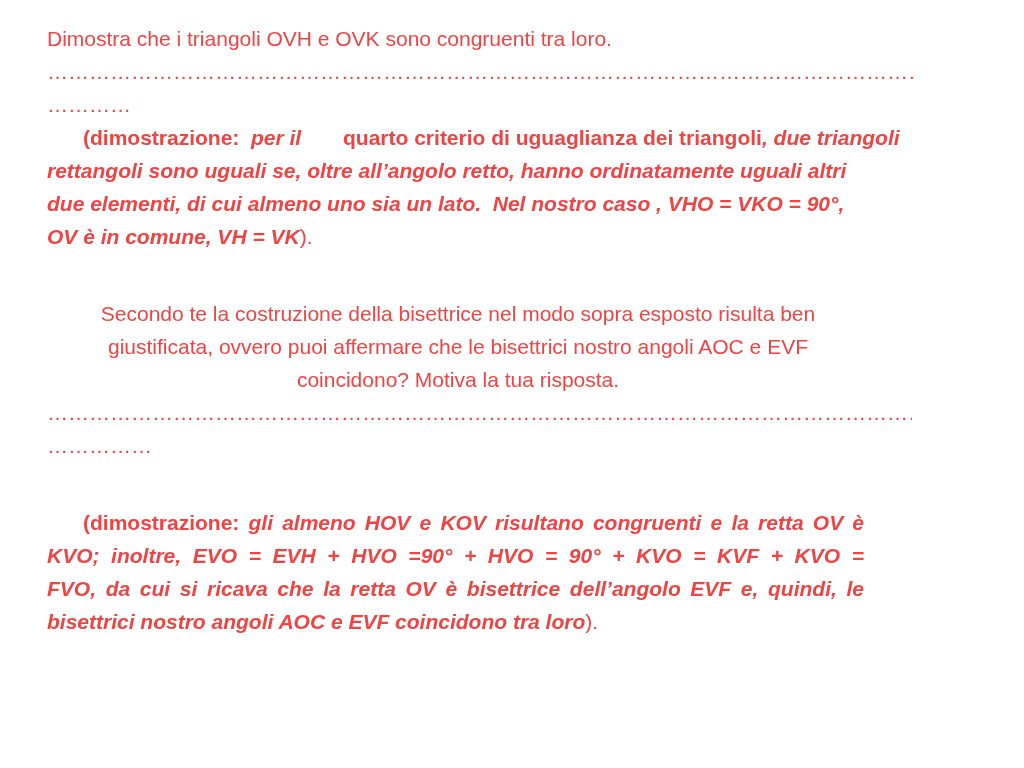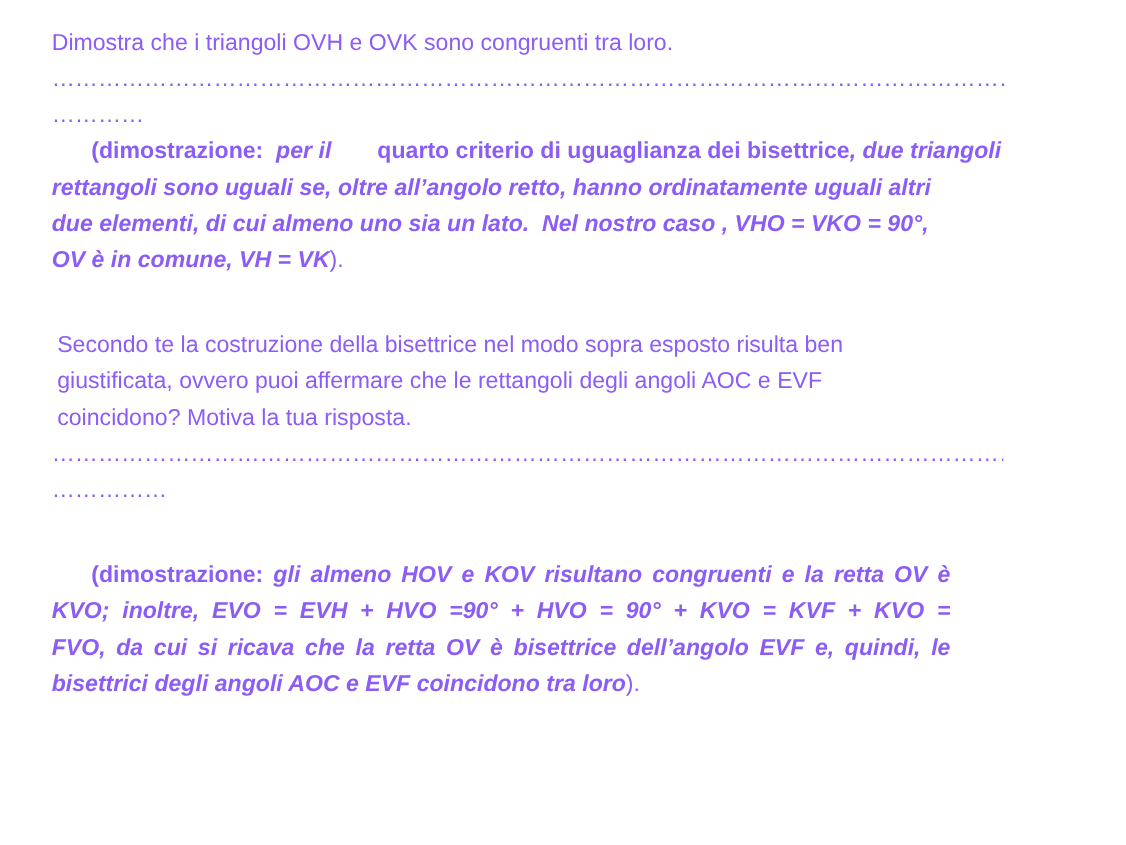--- a/index.html
+++ b/index.html
@@ -5,21 +5,21 @@
   html, body {
     margin: 0;
     padding: 0;
     background: #ffffff;
   }
   .slide {
     position: relative;
     width: 916px;
     height: 768px;
     background: #ffffff;
-    color: #8b5cf6;
+    color: #ef4444;
     font-family: "Liberation Sans", sans-serif;
     font-size: 21px;
     line-height: 33px;
     overflow: hidden;
     box-sizing: border-box;
     padding: 22px 52px 0 47px;
   }
   .line {
     white-space: pre; 
   }
@@ -35,52 +35,52 @@
   .b  { font-weight: bold; font-style: normal; margin-left: 36px; }
   .i  { font-style: italic; font-weight: bold; }
   .r  { font-weight: normal; font-style: normal; }
   .dots {
     overflow: hidden;
     white-space: nowrap;
     letter-spacing: 0;
   }
   .dots-full-1 { width: 918px; }
   .dots-full-2 { width: 865px; }
-  .indent { padding-left: 5px; }
+  .indent { padding-left: 5px; text-align: center; }
   .spacer-a { height: 44px; }
   .spacer-b { height: 44px; }
 </style>
 </head>
 <body>
 
 <div class="slide">
 
   <div class="line">Dimostra che i triangoli OVH e OVK sono congruenti tra loro.</div>
   <div class="line dots dots-full-1">………………………………………………………………………………………………………………………………………………………………………………………………………………………………………………………………………………………………………………………………………………………………</div>
   <div class="line dots">…………</div>
 
   <div>
-    <div class="line"><span class="b">(dimostrazione:</span><span class="i">  per il </span><span class="b">quarto criterio di uguaglianza dei bisettrice</span><span class="i">, due triangoli</span></div>
+    <div class="line"><span class="b">(dimostrazione:</span><span class="i">  per il </span><span class="b">quarto criterio di uguaglianza dei triangoli</span><span class="i">, due triangoli</span></div>
     <div class="line"><span class="i">rettangoli sono uguali se, oltre all’angolo retto, hanno ordinatamente uguali altri</span></div>
     <div class="line"><span class="i">due elementi, di cui almeno uno sia un lato.  Nel nostro caso , VHO = VKO = 90°,</span></div>
     <div class="line"><span class="i">OV è in comune, VH = VK</span><span class="r">).</span></div>
   </div>
 
   <div class="spacer-a"></div>
 
   <div>
     <div class="line indent">Secondo te la costruzione della bisettrice nel modo sopra esposto risulta ben</div>
-    <div class="line indent">giustificata, ovvero puoi affermare che le rettangoli degli angoli AOC e EVF</div>
+    <div class="line indent">giustificata, ovvero puoi affermare che le bisettrici nostro angoli AOC e EVF</div>
     <div class="line indent">coincidono? Motiva la tua risposta.</div>
     <div class="line dots dots-full-2">………………………………………………………………………………………………………………………………………………………………………………………………………………………………………………………………………………………………………………………………………………………………</div>
     <div class="line dots">……………</div>
   </div>
 
   <div class="spacer-b"></div>
 
   <div>
     <div class="just"><span class="b">(dimostrazione:</span><span class="i"> gli almeno HOV e KOV risultano congruenti e la retta OV è</span></div>
     <div class="just"><span class="i">KVO; inoltre, EVO = EVH + HVO =90° + HVO = 90° + KVO = KVF + KVO =</span></div>
     <div class="just"><span class="i">FVO, da cui si ricava che la retta OV è bisettrice dell’angolo EVF e, quindi, le</span></div>
-    <div class="lastline"><span class="i">bisettrici degli angoli AOC e EVF coincidono tra loro</span><span class="r">).</span></div>
+    <div class="lastline"><span class="i">bisettrici nostro angoli AOC e EVF coincidono tra loro</span><span class="r">).</span></div>
   </div>
 
 </div>
 
 </body></html>

